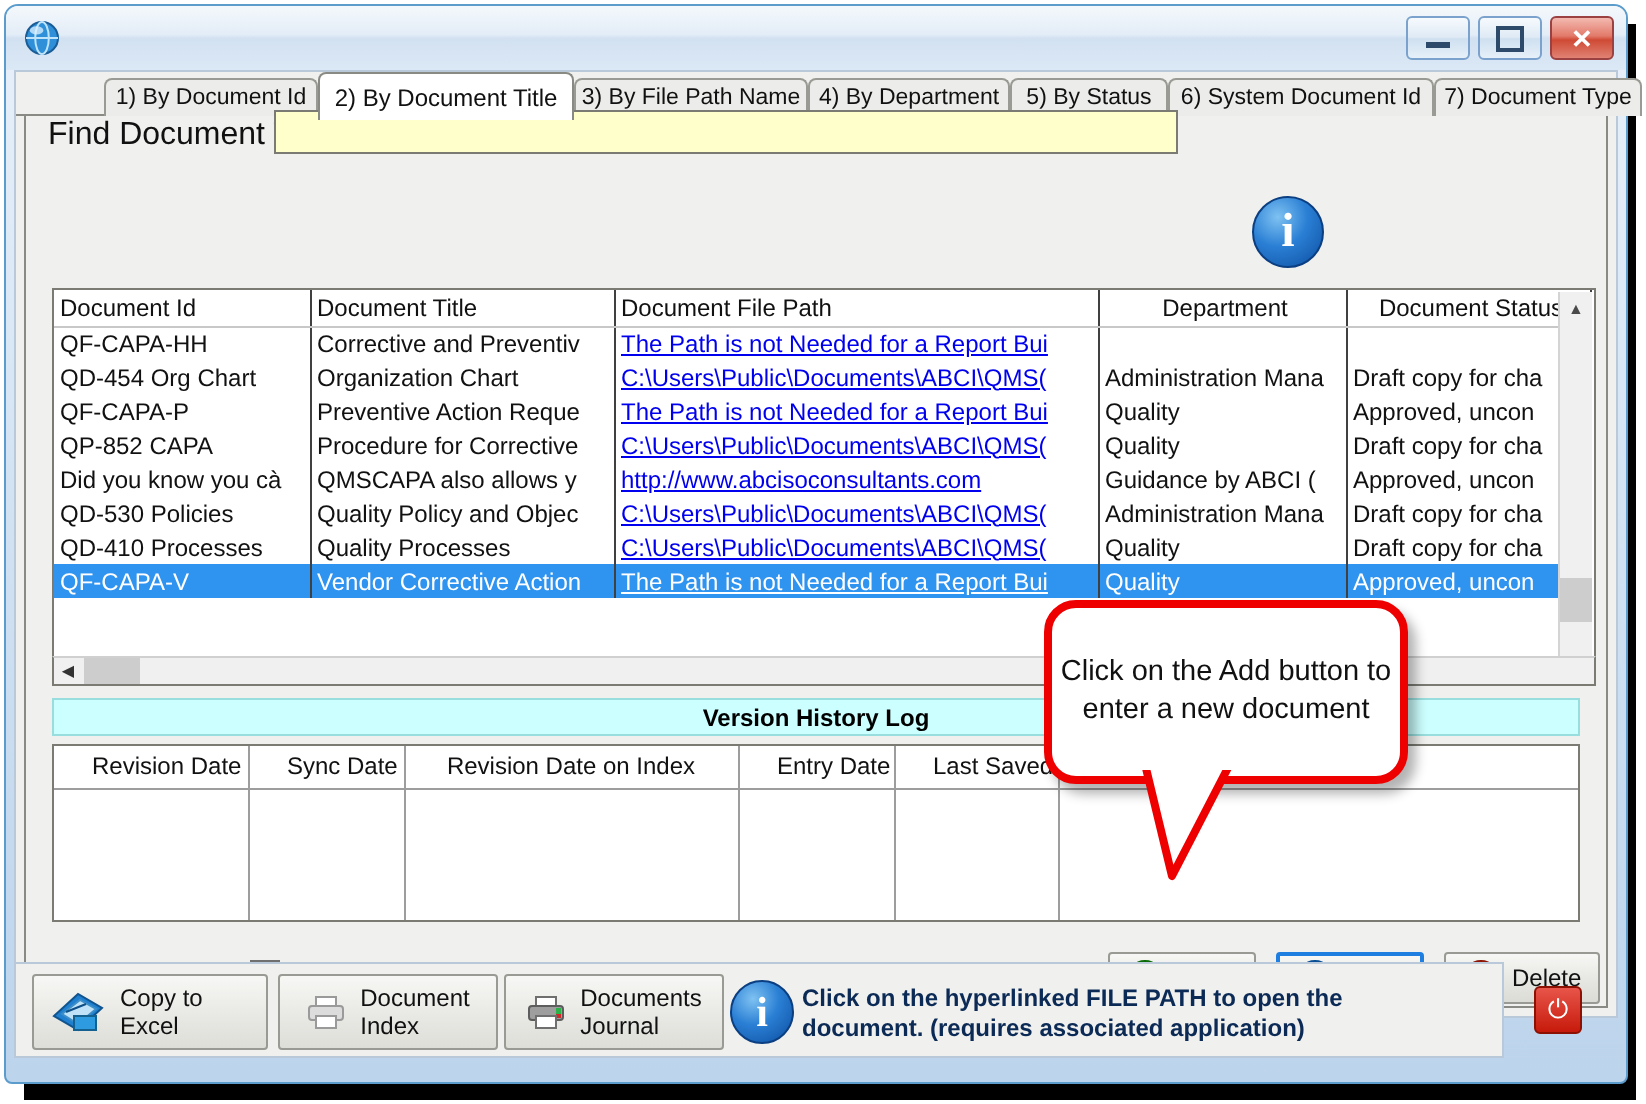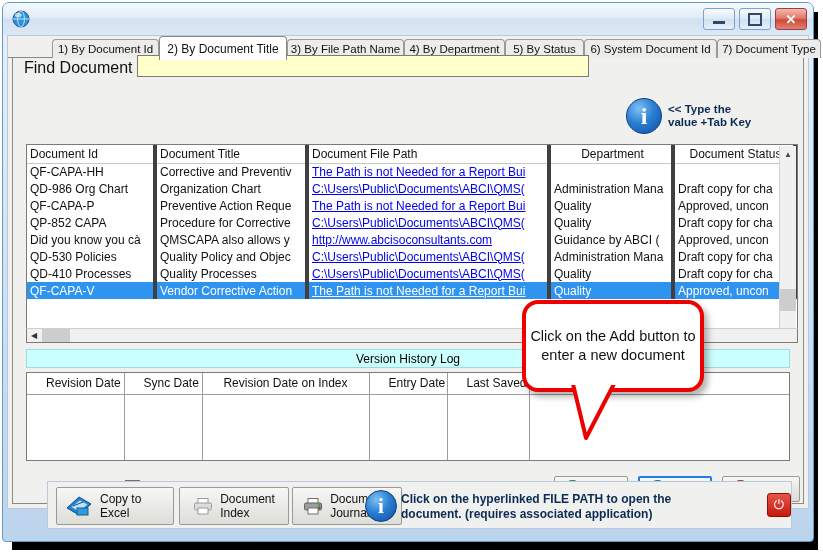--- a/index.html
+++ b/index.html
@@ -122,21 +122,21 @@
   
   .grid-wrap {
     position: absolute; left: 18px; top: 108px; width: 772px; height: 199px;
     background: #ffffff; border: 1px solid #7b7b73; box-sizing: border-box;
     overflow: hidden;
   }
   table.grid { border-collapse: collapse; table-layout: fixed; width: 768px; }
   table.grid td, table.grid th {
     font-size: 12px; color: #111; height: 17px; padding: 0 0 0 3px;
     overflow: hidden; white-space: nowrap; text-overflow: clip;
-    border-right: 4px solid #404040;
+    border-right: 1px solid #404040;
     font-weight: normal; box-sizing: border-box;
   }
   table.grid th { text-align: center; border-bottom: 1px solid #c8c8c8; height: 18px; }
   table.grid th.leftal { text-align: left; }
   table.grid a { color: #0000ee; text-decoration: underline; }
   tr.selected td { background: #2f93f0; color: #ffffff; }
   tr.selected a { color: #ffffff; }
   .c0 { width: 128px; } .c1 { width: 152px; } .c2 { width: 242px; }
   .c3 { width: 124px; } .c4 { width: 122px; }
 
@@ -156,21 +156,21 @@
   }
   .hs-btn { position: absolute; left: 0; top: 0; width: 14px; height: 13px;
     display: flex; align-items: center; justify-content: center; font-size: 8px; color: #333; }
   .hs-thumb { position: absolute; left: 15px; top: 0; width: 28px; height: 13px; background: #cdcdcd; }
 
   
   .vh-bar {
     position: absolute; left: 18px; top: 313px; width: 764px; height: 19px;
     background: #ccffff; border: 1px solid #99dede; box-sizing: border-box;
     display: flex; align-items: center; justify-content: center;
-    font-size: 12px; font-weight: normal; color: #000;
+    font-size: 12px; font-weight: bold; color: #000;
   }
   .vh-wrap {
     position: absolute; left: 18px; top: 336px; width: 764px; height: 89px;
     background: #ffffff; border: 1px solid #7b7b73; box-sizing: border-box; overflow: hidden;
   }
   table.vh { border-collapse: collapse; table-layout: fixed; width: 762px; }
   table.vh th {
     font-size: 12px; font-weight: normal; color: #111; height: 21px;
     border-right: 1px solid #9d9d9d; border-bottom: 1px solid #9d9d9d;
     text-align: center; padding: 0 19px; white-space: nowrap; box-sizing: border-box;
@@ -202,21 +202,21 @@
   .ico-edit { background: radial-gradient(circle at 33% 28%, #9fd8fb 0%, #2a92e0 45%, #0b5ba8 100%); border:1px solid #0a4f94; }
   .ico-del { background: radial-gradient(circle at 33% 28%, #f6a79c 0%, #d93f2c 45%, #a51708 100%); border:1px solid #8c1505; }
   .plus-h { position:absolute; width:11px; height:3px; background:#fff; }
   .plus-v { position:absolute; width:3px; height:11px; background:#fff; }
   .minus-h { position:absolute; width:11px; height:3px; background:#fff; }
   .tri { width:0;height:0;border-left:5px solid transparent;border-right:5px solid transparent;border-bottom:8px solid #cfeeff; }
 
   
   .bottombar {
     position: absolute; left: 4px; top: 478px; width: 745px; height: 48px;
-    background: #f0f0ee; border: 1px solid #b9c9da; box-sizing: border-box; margin-left: 40px;
+    background: #f0f0ee; border: 1px solid #b9c9da; box-sizing: border-box;
   }
   .bb-btn {
     position: absolute; top: 5px; height: 38px;
     background: linear-gradient(to bottom,#f7f7f5,#e8e8e4 55%,#dedeD9);
     background-color:#e8e8e4;
     border: 1px solid #9a9a94; border-radius: 2px;
     display: flex; align-items: center; gap: 7px; padding: 0 8px; box-sizing: border-box;
     font-size: 12px; color: #111; line-height: 14px;
   }
   .tip2 { position: absolute; left: 362px; top: 487px; width: 30px; height: 30px; font-size: 21px; }
@@ -299,24 +299,20 @@
             <span>7) Document Type</span>
           </div>
       </div>
 
       <div class="tabpage"></div>
 
       <div class="find-label">Find Document Title:</div>
       <input class="find-input" type="text" value="" style="">
 
       <div class="info-circle tip1">i</div>
-      <div class="tip1-text">
-        <div>&lt;&lt; Type the</div>
-        <div>value +Tab Key</div>
-      </div>
 
       <div class="grid-wrap">
         <table class="grid">
           <thead>
             <tr>
               <th class="c0 leftal">Document Id</th>
               <th class="c1 leftal">Document Title</th>
               <th class="c2 leftal">Document File Path</th>
               <th class="c3">Department</th>
               <th class="c4">Document Status</th>
@@ -324,21 +320,21 @@
           </thead>
           <tbody>
             <tr>
               <td class="c0">QF-CAPA-HH</td>
               <td class="c1">Corrective and Preventiv</td>
               <td class="c2"><a href="#">The Path is not Needed for a Report Bui</a></td>
               <td class="c3"></td>
               <td class="c4"></td>
             </tr>
             <tr>
-              <td class="c0">QD-986 Org Chart</td>
+              <td class="c0">QD-454 Org Chart</td>
               <td class="c1">Organization Chart</td>
               <td class="c2"><a href="#">C:\Users\Public\Documents\ABCI\QMS(</a></td>
               <td class="c3">Administration Mana</td>
               <td class="c4">Draft copy for cha</td>
             </tr>
             <tr>
               <td class="c0">QF-CAPA-P</td>
               <td class="c1">Preventive Action Reque</td>
               <td class="c2"><a href="#">The Path is not Needed for a Report Bui</a></td>
               <td class="c3">Quality</td>

